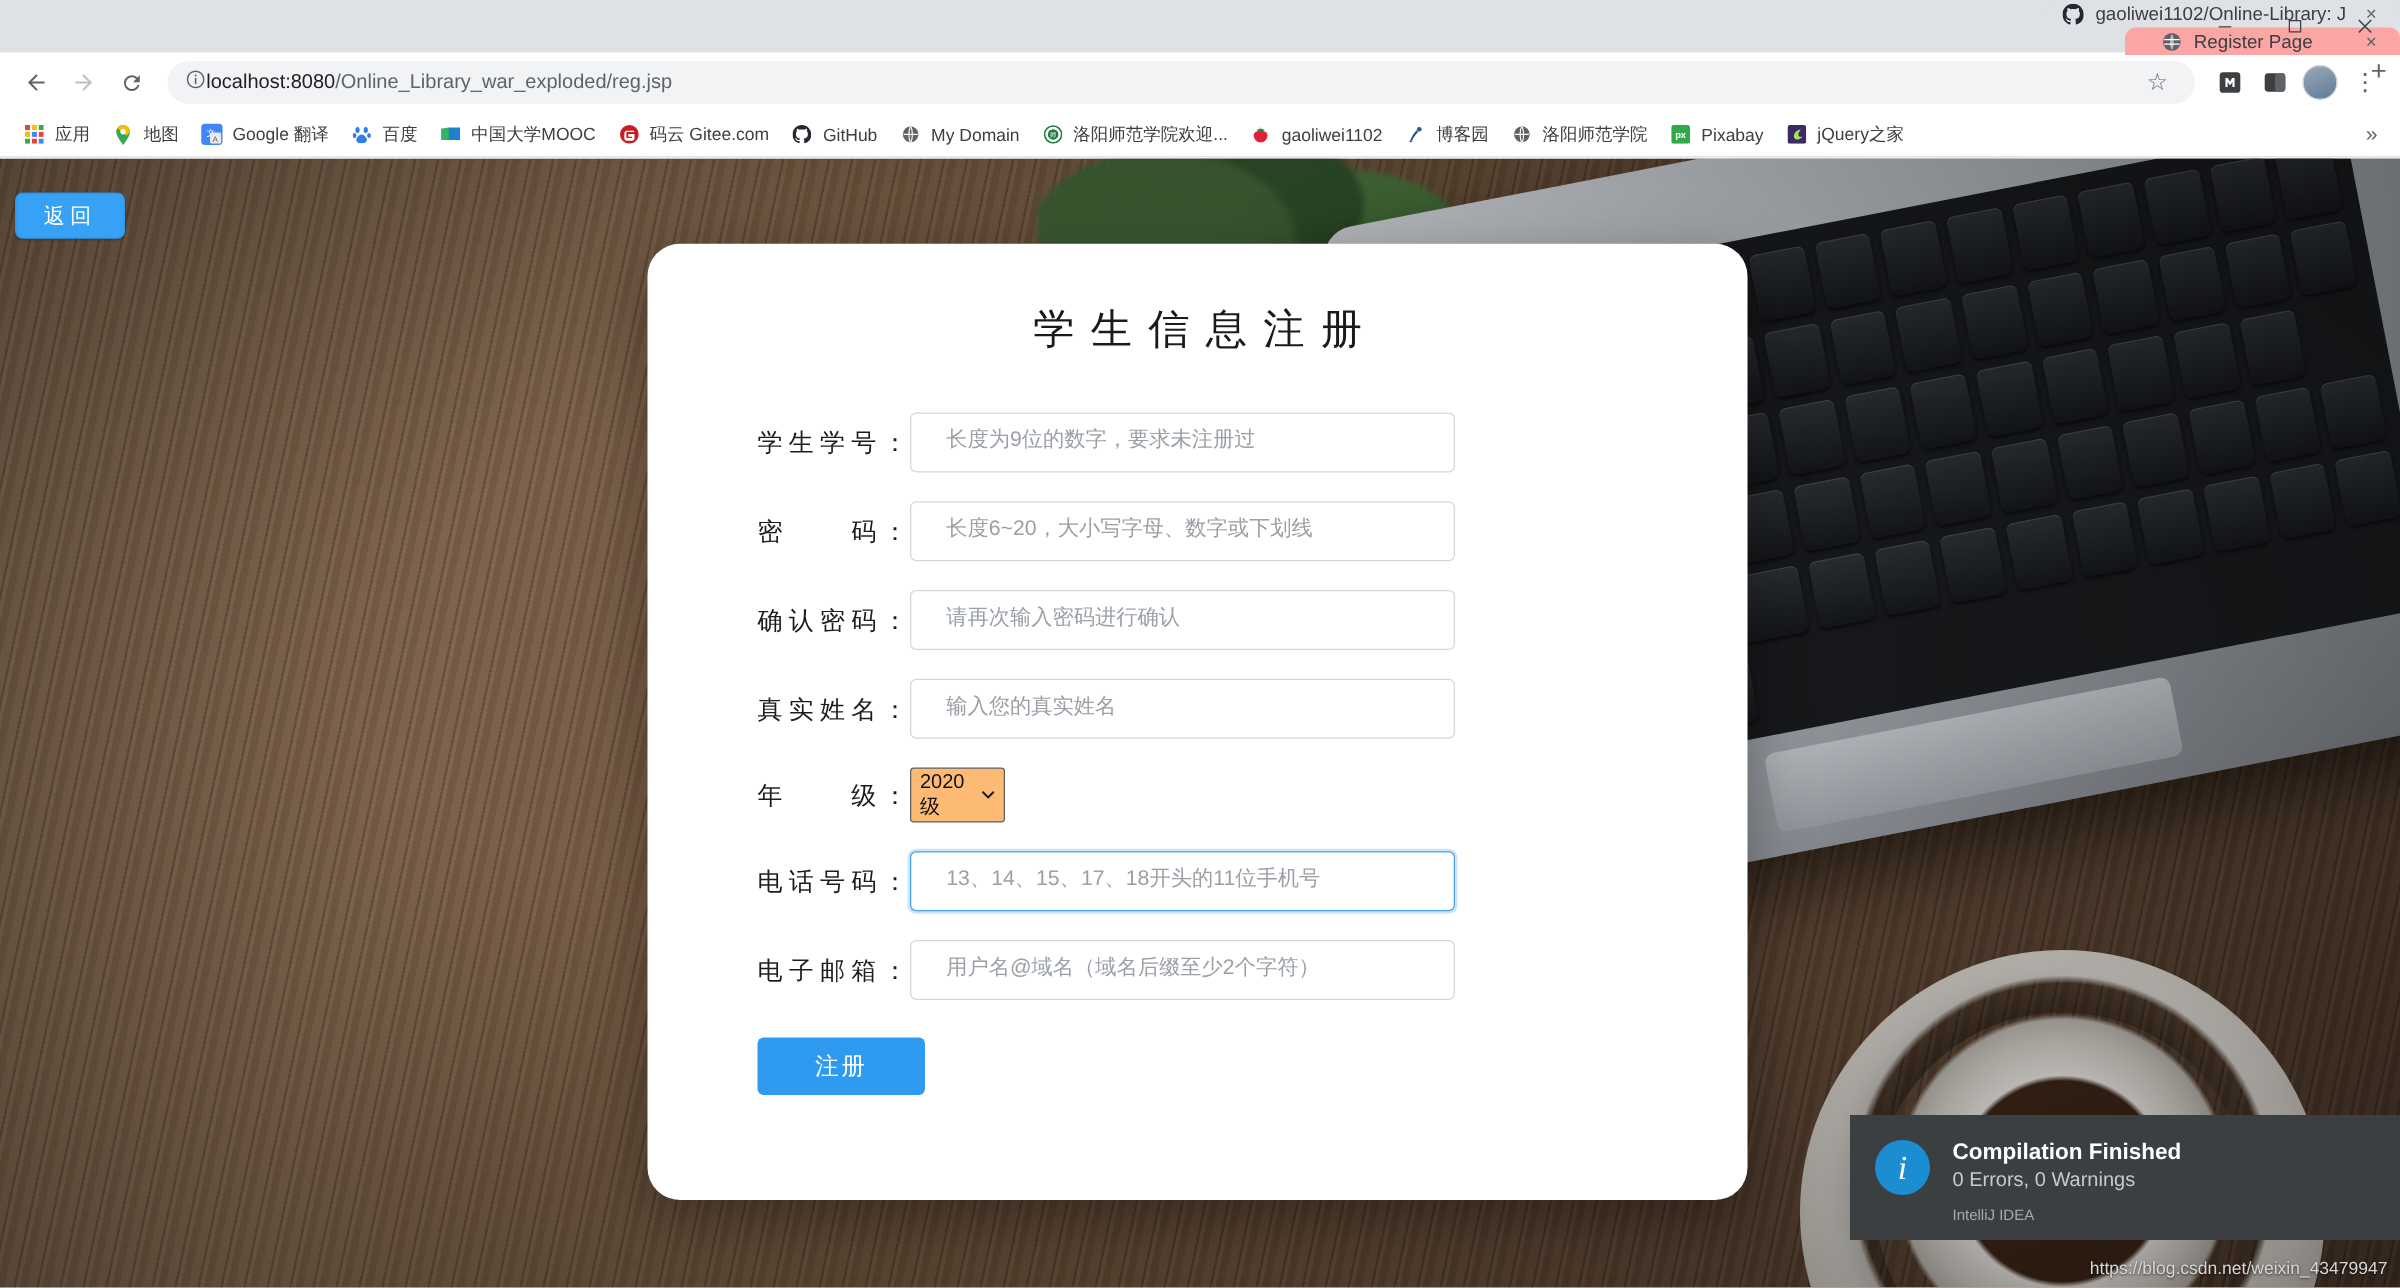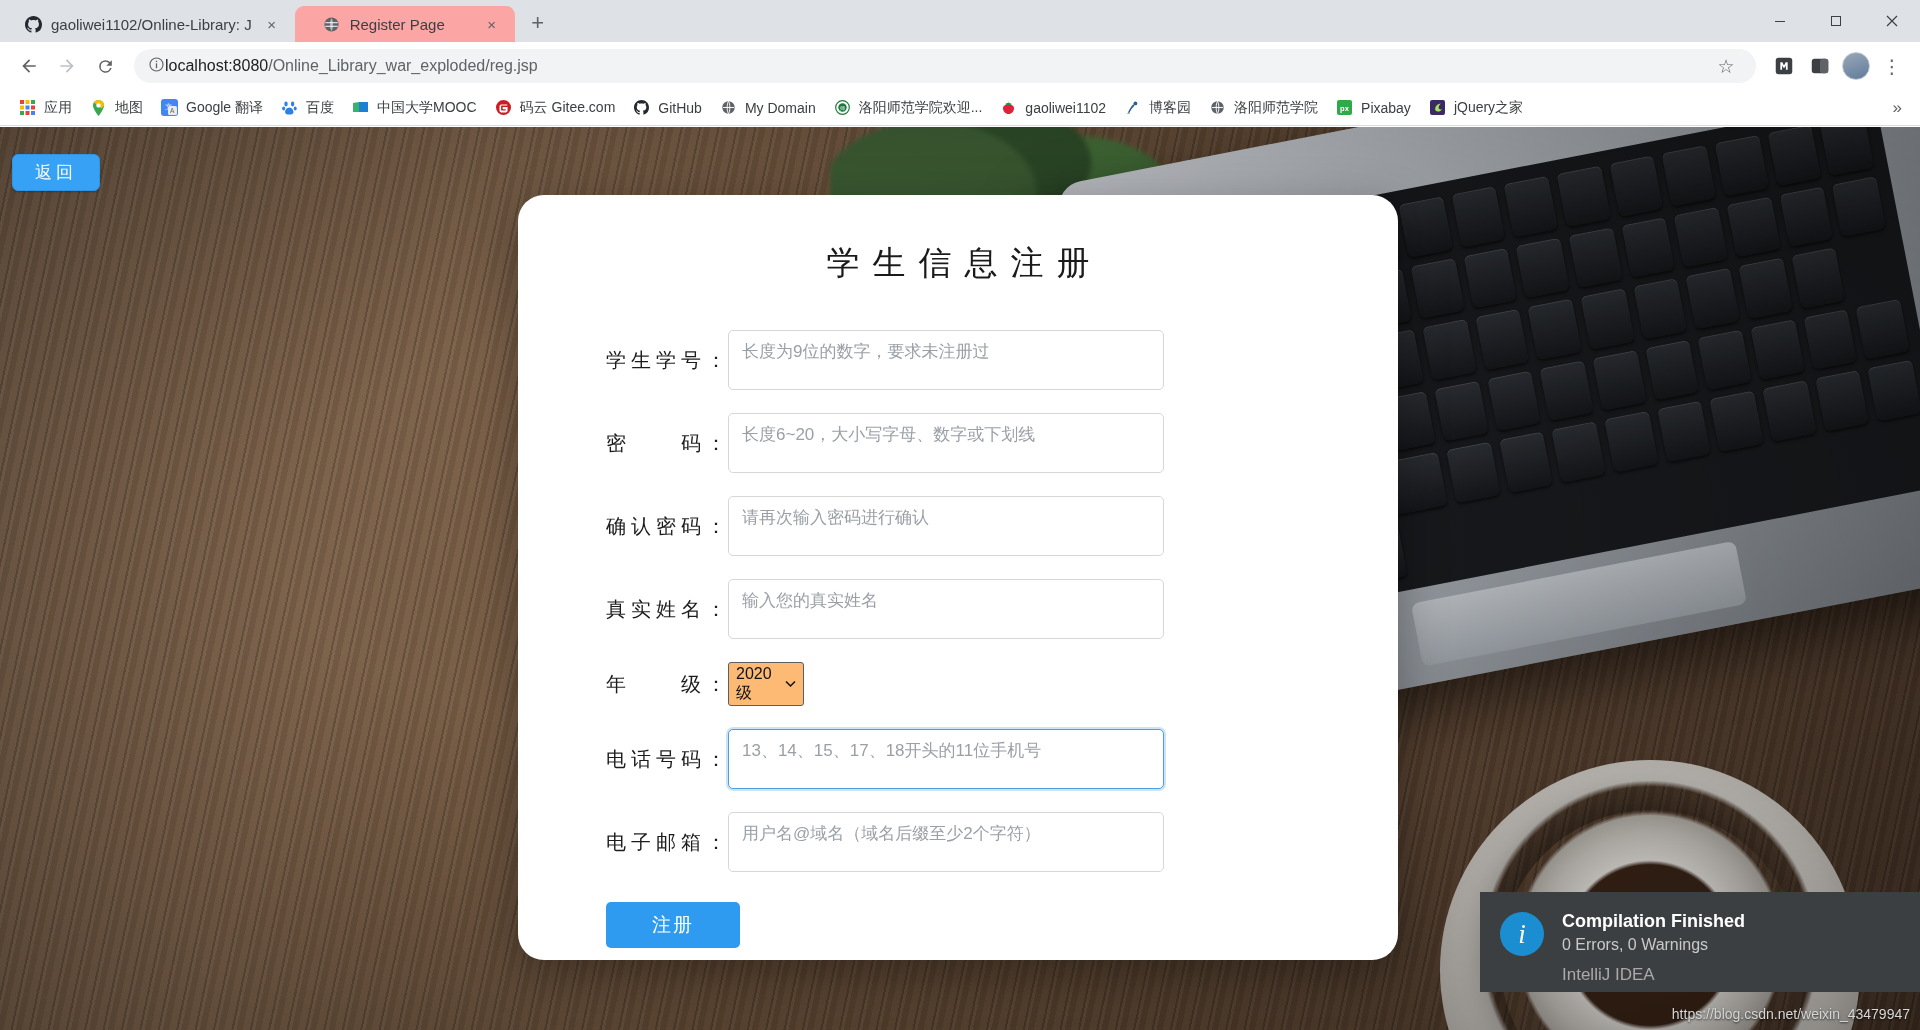--- a/index.html
+++ b/index.html
@@ -10,20 +10,21 @@
     background: #ffffff;
   }
 
   
   .browser { width: 1920px; height: 1030px; position: relative; }
 
   .tabstrip {
     height: 42px; background: #dee1e6;
     display: flex; align-items: flex-end; padding-left: 10px;
     position: relative;
+    flex-direction: column;
   }
   .tab {
     height: 36px; display: flex; align-items: center; gap: 9px;
     padding: 0 12px 0 14px; border-radius: 9px 9px 0 0;
     font-size: 15px; color: #3c4043; position: relative;
     max-width: 290px; min-width: 220px;
   }
   .tab.inactive { background: #dee1e6; }
   .tab.active { background: #fca5a5; padding-left: 28px; }
   .tab-favicon { width: 18px; height: 18px; flex: 0 0 18px; display: flex; align-items: center; justify-content: center; }
@@ -187,23 +188,23 @@
   .row {
     display: flex; align-items: center; margin-bottom: 23px;
     padding-left: 88px;
   }
   .row .lbl {
     width: 122px; flex: 0 0 122px; text-align: justify; text-align-last: justify;
     font-family: "Liberation Serif", "DejaVu Serif", serif;
     font-size: 20px; color: #1c1c1c; padding-right: 2px;
   }
   .fld {
-    width: 436px; height: 60px; border: 1px solid #d7d7d7; border-radius: 5px;
+    width: 436px; height: 48px; border: 1px solid #d7d7d7; border-radius: 5px;
     background: #ffffff; font-size: 17px; color: #9aa0a6;
-    padding: 0 13px; font-family: "Liberation Sans","DejaVu Sans", sans-serif;
+    padding: 0 28px; font-family: "Liberation Sans","DejaVu Sans", sans-serif;
     line-height: 42px; white-space: nowrap; overflow: hidden;
   }
   .fld.focused {
     border: 1px solid #4a9fe0;
     box-shadow: 0 0 0 2px rgba(74,159,224,.28);
   }
   .grade-select {
     height: 44px; width: 76px; border: 1px solid #5e5e5e; border-radius: 3px;
     background: #fdba74; display: flex; align-items: center; gap: 5px;
     padding: 0 7px; font-size: 16px; color: #111;
@@ -226,21 +227,21 @@
   }
   .notif-ico {
     width: 44px; height: 44px; flex: 0 0 44px; border-radius: 50%;
     background: #1a8ed1; color: #fff; display: flex; align-items: center;
     justify-content: center; font-size: 27px;
     font-family: "Liberation Serif","DejaVu Serif", serif; font-style: italic;
     margin-top: 3px;
   }
   .notif-title { font-size: 18px; font-weight: bold; color: #ffffff; line-height: 1.35; }
   .notif-sub { font-size: 16px; color: #c9c9c9; line-height: 1.4; margin-top: 1px; }
-  .notif-src { font-size: 17px; color: #a9a9a9; margin-top: 8px; }
+  .notif-src { font-size: 12px; color: #a9a9a9; margin-top: 8px; }
   .watermark {
     position: absolute; right: 10px; bottom: 8px; z-index: 7;
     font-size: 14px; color: #d7d7d7; text-shadow: 0 1px 2px rgba(0,0,0,.7);
   }
 </style>
 </head>
 <body>
 
 <div class="browser">
 

